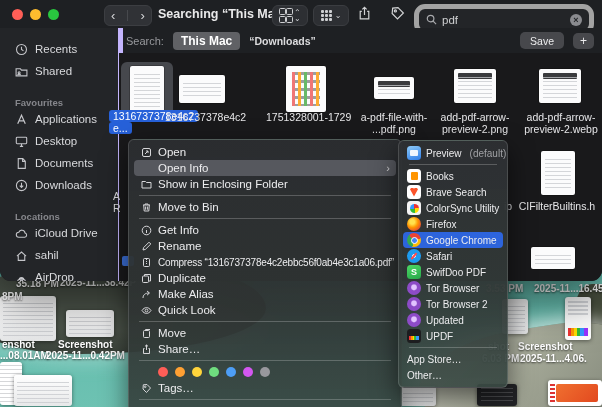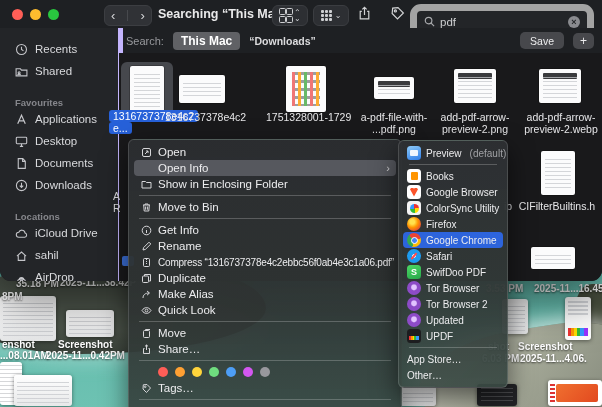--- a/index.html
+++ b/index.html
@@ -49,21 +49,21 @@
   .wtitle{position:absolute;left:158px;top:7px;font-size:12.5px;font-weight:bold;color:#e9e9ea;white-space:nowrap;}
   .tbtn{position:absolute;top:5px;height:19px;background:#2d2f33;border:1px solid #3b3d41;border-radius:6px;
     display:flex;align-items:center;justify-content:center;color:#cfd0d3;gap:3px;}
   .icnbtn{position:absolute;top:6px;color:#d2d3d5;}
   .dots9{display:inline-grid;grid-template-columns:repeat(3,3px);grid-gap:1px;}
   .dots9 i{width:3px;height:3px;background:#cfd0d3;border-radius:1px;}
   .sq4{display:inline-grid;grid-template-columns:repeat(2,5px);grid-gap:1.5px;}
   .sq4 i{width:5px;height:5px;border:1px solid #cfd0d3;border-radius:1.5px;}
   .chev{font-size:8px;line-height:6px;color:#cfd0d3;}
   .searchfield{position:absolute;right:8px;top:4px;width:156px;height:21px;background:#232528;
-    border:7px solid #a3a3a3;border-radius:11px;display:flex;align-items:center;padding:0 7px;gap:5px;color:#c9cacd;}
+    border:5px solid #a3a3a3;border-radius:11px;display:flex;align-items:center;padding:0 7px;gap:5px;color:#c9cacd;}
   .searchfield .q{font-size:11.5px;color:#cfd0d2;flex:1;}
   .clear{width:12px;height:12px;border-radius:50%;background:#8a8b8f;color:#232528;font-size:9px;line-height:12px;
     text-align:center;font-weight:bold;}
   
   .scopebar{position:absolute;left:118px;top:28px;right:0;height:25px;background:#1e2023;
     border-bottom:1px solid #0a0a0b;display:flex;align-items:center;padding:0 8px;gap:9px;}
   .scopebar .lab{font-size:11px;color:#97989c;}
   .scopepill{font-size:12px;font-weight:bold;color:#fff;background:#606165;border-radius:4px;padding:2px 8px;}
   .scopeoff{font-size:10.5px;font-weight:bold;color:#dcdcde;}
   .spacer{flex:1;}
@@ -471,21 +471,21 @@
       <span>Preview</span>
       <span class="suffix">(default)</span>
     </div>
     <div class="mdiv"></div>
     <div class="mi smi">
       <span class="ai ai-books"></span>
       <span>Books</span>
     </div>
     <div class="mi smi">
       <span class="ai ai-brave"></span>
-      <span>Google Browser</span>
+      <span>Brave Search</span>
     </div>
     <div class="mi smi">
       <span class="ai ai-colorsync"></span>
       <span>ColorSync Utility</span>
     </div>
     <div class="mi smi">
       <span class="ai ai-firefox"></span>
       <span>Firefox</span>
     </div>
     <div class="mi smi mi-blue">

